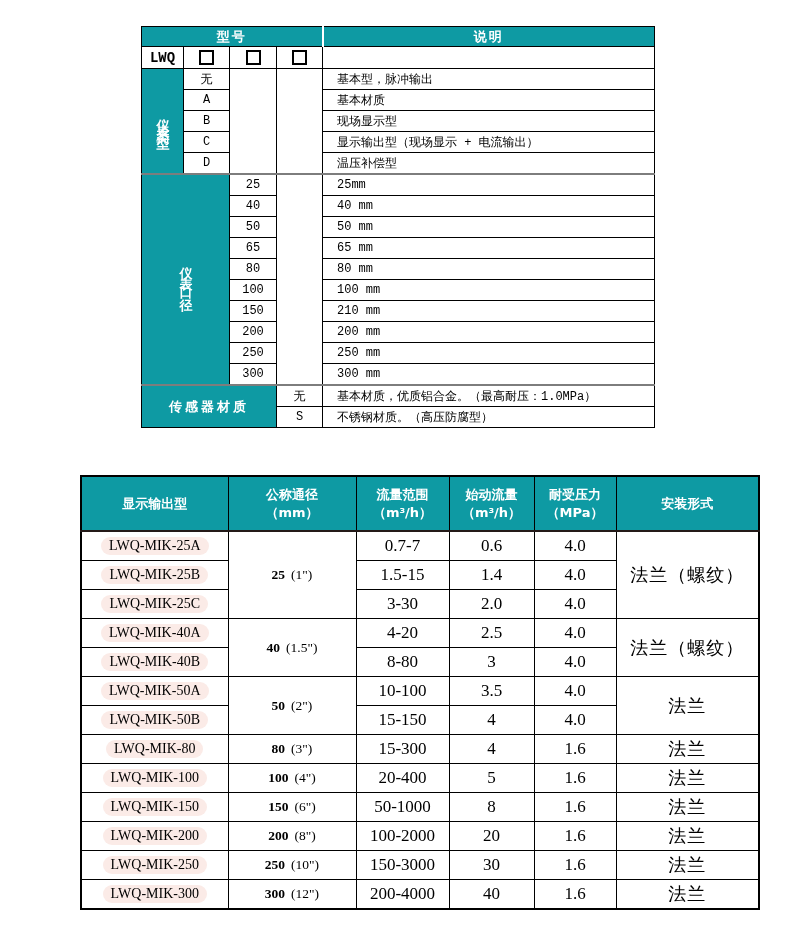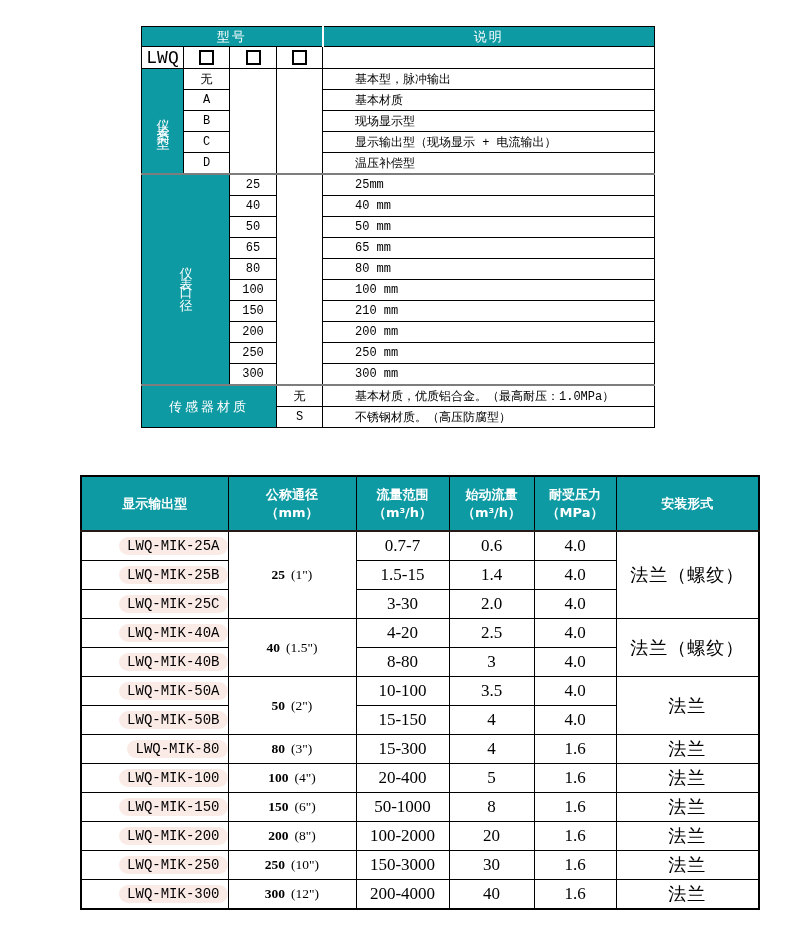--- a/index.html
+++ b/index.html
@@ -6,38 +6,38 @@
   body{
     width:800px;height:938px;background:#ffffff;position:relative;
     font-family:"DejaVu Sans","Liberation Sans",sans-serif;color:#000;
   }
   table{border-collapse:collapse;table-layout:fixed;}
   td,th{padding:0;overflow:hidden;}
 
   
   .model-table{position:absolute;left:141px;top:26px;width:513px;}
   .model-table td{border:1px solid #000;font-size:12px;height:20px;text-align:center;vertical-align:middle;}
-  .model-table .teal{background:var(--teal);color:#fff;font-weight:normal;font-size:13px;}
+  .model-table .teal{background:var(--teal);color:#fff;font-weight:bold;font-size:13px;}
   .model-table td.hdr{height:19px;letter-spacing:2px;}
   .model-table td.hdr-desc{border-left:2px solid #fff;margin-top:16px;}
-  .model-table td.prefix{font-family:"Liberation Mono","DejaVu Sans Mono",monospace;font-weight:normal;font-size:18px;height:21px;}
+  .model-table td.prefix{font-family:"Liberation Mono","DejaVu Sans Mono",monospace;font-weight:bold;font-size:14px;height:21px;}
   .model-table td.code{font-family:"Liberation Mono","DejaVu Sans Mono",monospace;font-size:12px;}
-  .model-table td.desc{text-align:left;padding-left:32px;font-family:"Liberation Mono","DejaVu Sans",monospace;font-size:12px;white-space:nowrap;}
+  .model-table td.desc{text-align:left;padding-left:14px;font-family:"Liberation Mono","DejaVu Sans",monospace;font-size:12px;white-space:nowrap;}
   .model-table td.sep{border-top:2px solid #7d7d7d;}
   .vlabel{writing-mode:vertical-lr;text-orientation:upright;display:inline-block;}
   .vl-tight{letter-spacing:6px;}
   .vl-wide{letter-spacing:11px;}
   .hlabel{letter-spacing:3px;}
   .boxglyph{display:inline-block;width:11px;height:11px;border:2px solid #000;background:#fff;vertical-align:middle;}
 
   
   .spec-table{position:absolute;left:80px;top:475px;width:678px;border:2px solid #000;}
   .spec-table th{background:var(--teal);color:#fff;font-weight:bold;font-size:13px;border:1px solid #000;height:53px;line-height:18px;border-bottom:2px solid #241a18;}
   .spec-table td{border:1px solid #000;height:28px;text-align:center;vertical-align:middle;font-size:13px;}
-  .spec-table td.c-model{font-family:Liberation Mono, monospace;font-size:14px;text-align:right;}
+  .spec-table td.c-model{font-family:Liberation Serif, serif;font-size:14px;}
   .spec-table td.c-model .hl{background:var(--hl);border-radius:9px;padding:1px 8px;display:inline-block;}
   .spec-table td.c-dn{font-family:"Liberation Serif","DejaVu Serif",serif;font-size:13.5px;}
   .spec-table td.c-dn b{margin-right:6px;}
   .spec-table td.c-num{font-family:"Liberation Serif","DejaVu Serif",serif;font-size:17px;}
   .spec-table td.c-install{font-size:18px;letter-spacing:1px;}
 </style>
 </head>
 <body>
 
 <table class="model-table">

